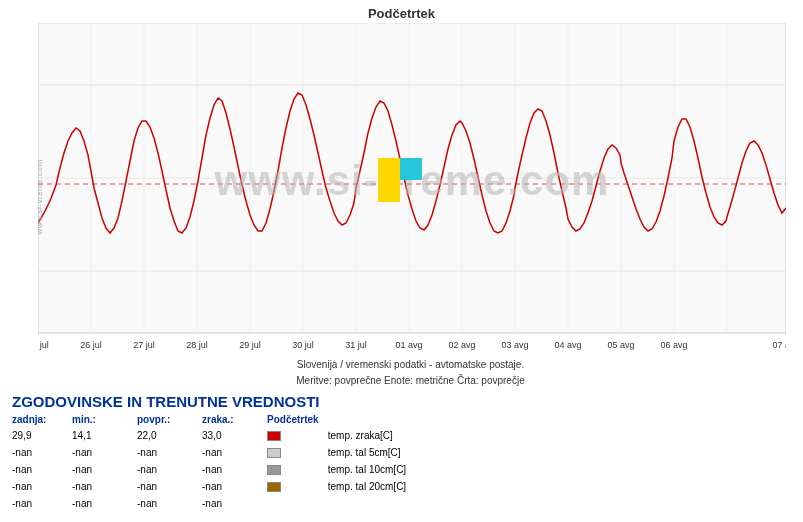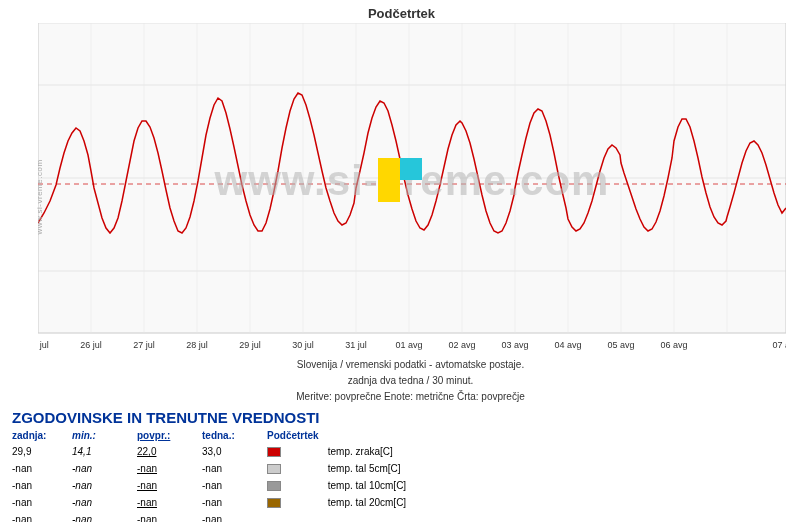--- a/index.html
+++ b/index.html
@@ -81,22 +81,22 @@
       font-weight: bold;
       color: #003399;
       margin-bottom: 2px;
     }
 
     .stats-header span, .stats-row span {
       display: inline-block;
     }
 
     .col-sedaj { width: 60px; }
-    .col-min   { width: 65px; font-style: italic; }
-    .col-povpr { width: 65px; text-decoration: underline; }
+    .col-min   { width: 65px; }
+    .col-povpr { width: 65px; }
     .col-maks  { width: 65px; }
     .col-legend { flex: 1; display: flex; align-items: center; gap: 4px; }
 
     .stats-row {
       display: flex;
       font-size: 10px;
       color: #000;
       line-height: 1.7;
       align-items: flex-start;
     }
@@ -405,31 +405,30 @@
       <text x="477" y="325" text-anchor="middle" font-size="9" fill="#333">03 avg</text>
       <text x="530" y="325" text-anchor="middle" font-size="9" fill="#333">04 avg</text>
       <text x="583" y="325" text-anchor="middle" font-size="9" fill="#333">05 avg</text>
       <text x="636" y="325" text-anchor="middle" font-size="9" fill="#333">06 avg</text>
       <text x="748" y="325" text-anchor="middle" font-size="9" fill="#333">07 avg</text>
     </svg>
   </div>
 
   <div class="bottom-labels">
     <div>Slovenija / vremenski podatki - avtomatske postaje.</div>
-    <div>zadnja dva tedna / 30 minut.</div>
     <div>Meritve: povprečne  Enote: metrične  Črta: povprečje</div>
   </div>
 
   <div class="stats-section">
     <div class="stats-title">ZGODOVINSKE IN TRENUTNE VREDNOSTI</div>
     <div class="stats-header">
       <span class="col-sedaj">zadnja:</span>
       <span class="col-min">min.:</span>
       <span class="col-povpr">povpr.:</span>
-      <span class="col-maks">tedna.:</span>
+      <span class="col-maks">zraka.:</span>
       <span class="col-legend">Podčetrtek</span>
     </div>
     <div id="stats-rows-container">
         <div class="stats-row">
       <span class="col-sedaj">29,9</span>
       <span class="col-min">14,1</span>
       <span class="col-povpr">22,0</span>
       <span class="col-maks">33,0</span>
       <span class="col-legend">
         <span class="legend-color" style="background:#CC0000;"></span>

